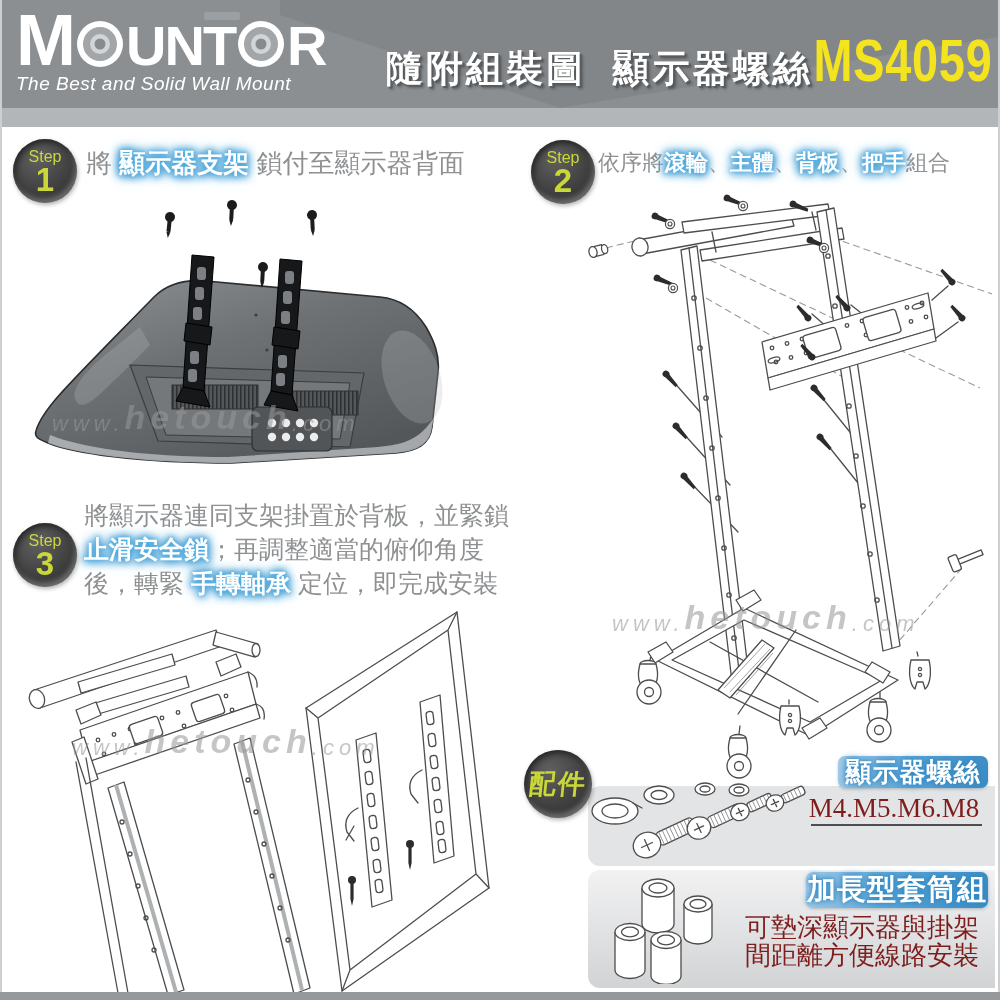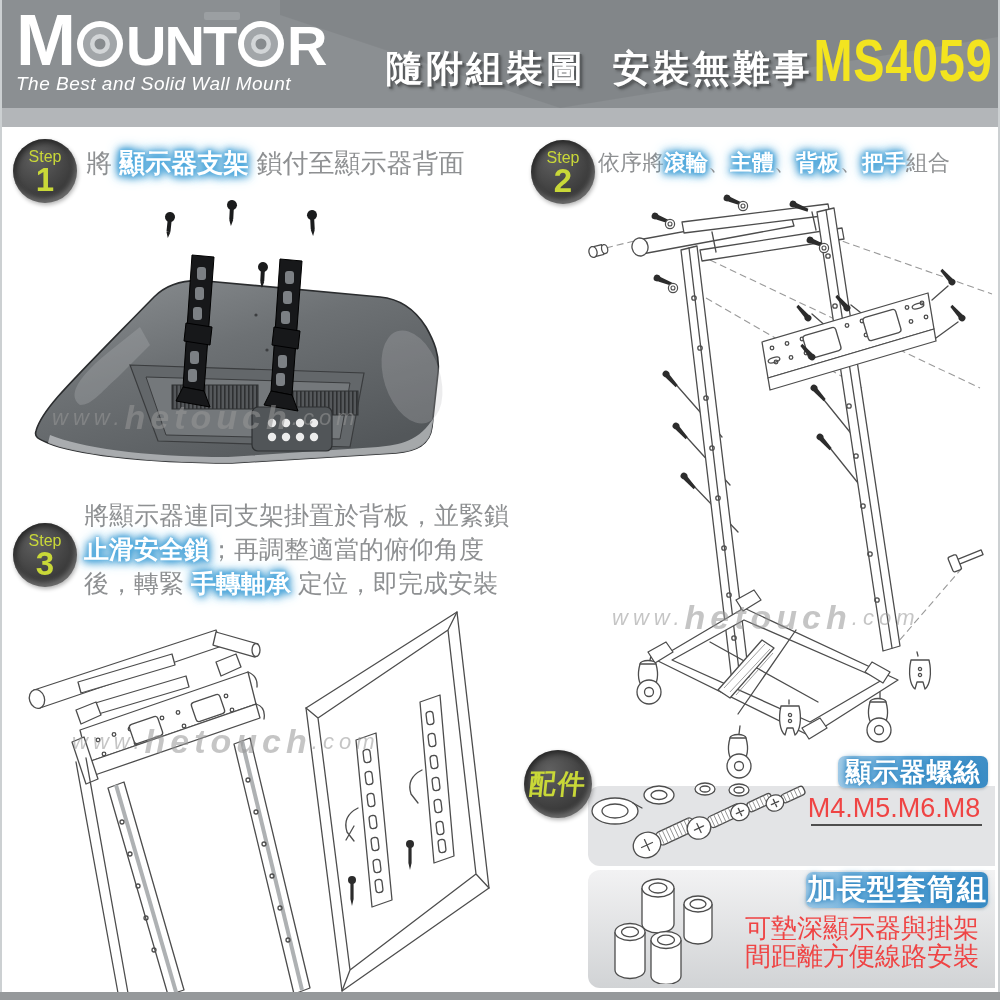--- a/index.html
+++ b/index.html
@@ -51,35 +51,35 @@
   .hl{color:#fff;font-weight:bold;
       text-shadow:0 0 3px #5ab2e4,0 0 6px #51abdf,0 0 10px #3f9ad0,0 0 14px #3f9ad0,0 1px 9px #3f9ad0;}
   .st1{left:86px;top:146px;font-size:26px;}
   .st2{left:598px;top:148px;font-size:22px;}
   .st3{left:77px;top:498px;font-size:25px;}
   .st3 .tline{height:34px;line-height:34px;margin-left:7px;}
 
   
   .illus{position:absolute;z-index:5;}
   .wm{position:absolute;z-index:18;font-style:italic;color:#979797;opacity:.55;
-      letter-spacing:5px;white-space:nowrap;display:flex;align-items:center;}
+      letter-spacing:5px;white-space:nowrap;display:flex;align-items:flex-end;}
   .wm-s{font-size:22px;} .wm-b{font-size:34px;font-weight:bold;}
   .wm1{left:52px;top:398px;} .wm2{left:612px;top:598px;} .wm3{left:72px;top:722px;}
 
   
   .panel{position:absolute;left:588px;width:407px;z-index:3;border-radius:12px 0 0 12px;}
   .panel-screws{top:786px;height:80px;background:#e3e4e6;}
   .panel-sleeves{top:870px;height:118px;background:linear-gradient(180deg,#f2f2f3,#d1d3d5);}
   .ribbon{position:absolute;z-index:8;border-radius:7px;display:flex;align-items:center;justify-content:center;
         background:linear-gradient(98deg,#a6cde8,#5fa7d8 45%,#3c8cc4);
         box-shadow:0 1px 3px rgba(0,0,0,.2);color:#fff;font-weight:bold;
         text-shadow:0 0 4px #2f87c2,0 0 8px #2f87c2;}
   .ribbon-screws{left:838px;top:756px;width:150px;height:32px;font-size:26px;letter-spacing:1px;}
   .ribbon-sleeves{left:806px;top:872px;width:182px;height:36px;font-size:29px;letter-spacing:1px;}
-  .acc-text{position:absolute;color:#ef4444;z-index:8;text-align:center;}
+  .acc-text{position:absolute;color:#7f1d1d;z-index:8;text-align:center;font-family:Liberation Serif, serif;}
   .acc-sizes{left:798px;top:793px;width:192px;font-size:27px;}
   .acc-divider{position:absolute;left:811px;top:824px;width:171px;height:2px;background:#4e4e4e;z-index:8;}
   .acc-qty{left:798px;top:830px;width:185px;font-size:24px;}
   .acc-desc{left:736px;top:914px;width:252px;font-size:26px;line-height:28px;text-align:center;}
 
   
   .ln{fill:none;stroke:#4d4d4d;stroke-width:1.3;stroke-linejoin:round;stroke-linecap:round;}
   .wf{fill:#fff;stroke:#4d4d4d;stroke-width:1.3;stroke-linejoin:round;}
   .dash{fill:none;stroke:#9a9a9a;stroke-width:1.1;stroke-dasharray:7 4;}
   .hatch{stroke:#888;stroke-width:.8;fill:none;}
@@ -98,21 +98,21 @@
     <div class="logo-row">
       <span class="logo-ltr logo-m">M</span>
         <span class="logo-o"></span>
         <span class="logo-ltr">UN</span>
         <span class="logo-ltr logo-t">T</span>
         <span class="logo-o"></span>
         <span class="logo-ltr">R</span>
     </div>
     <div class="tagline">The Best and Solid Wall Mount</div>
   </div>
-  <div class="header-title">隨附組裝圖  安裝無難事</div>
+  <div class="header-title">隨附組裝圖  顯示器螺絲</div>
   <div class="model">MS4059</div>
 
   <div class="badge" style="left:13px;top:139px;">
     <span class="badge-step">Step</span>
     <span class="badge-num">1</span>
   </div>
   <div class="step-text st1">
       <div class="tline"><span>將 </span><span class="hl">顯示器支架</span><span> 鎖付至顯示器背面</span></div>
     </div>
 

